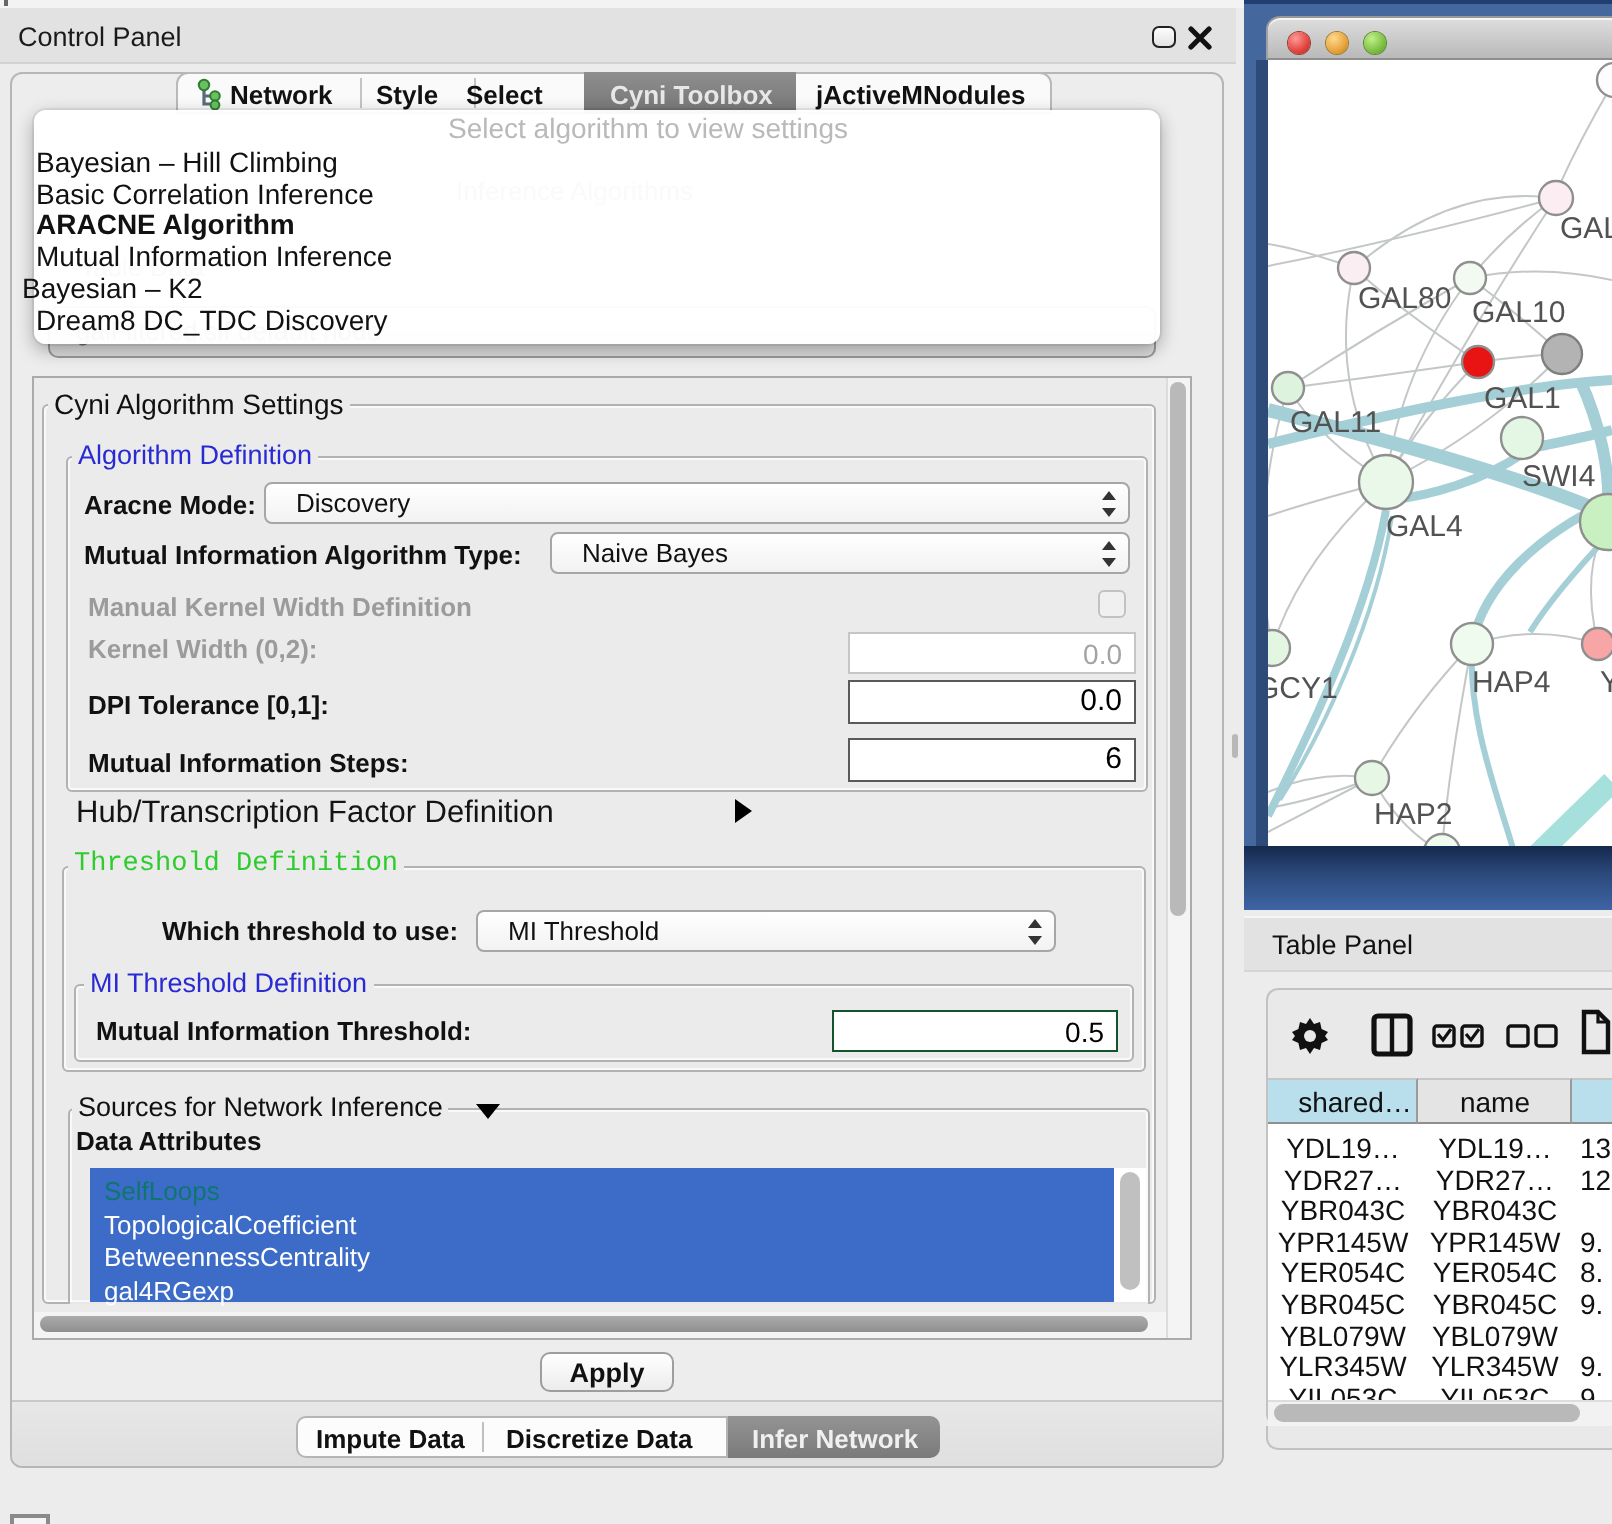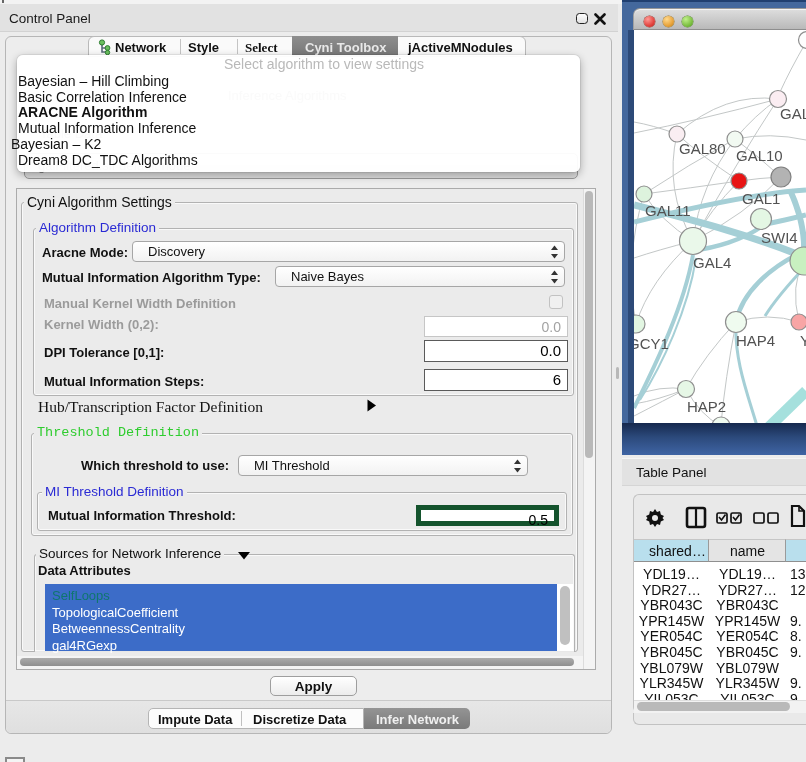--- a/index.html
+++ b/index.html
@@ -43,37 +43,37 @@
 <div class="abs" style="left:180px;top:39px;width:1px;height:15px;background:#c4c4c4;"></div>
 <div class="abs" style="left:237px;top:39px;width:1px;height:15px;background:#c4c4c4;"></div>
 <svg class="abs" style="left:98px;top:39px;" width="14" height="16" viewBox="0 0 14 16">
   <path d="M4 5 L4 13 L8 13 M4 9 L8 9" stroke="#5a6b7a" stroke-width="1.6" fill="none"></path>
   <circle cx="4" cy="3.5" r="2.6" fill="#6abf5e" stroke="#2e7d32" stroke-width="1"></circle>
   <circle cx="9.5" cy="9" r="2.4" fill="#6abf5e" stroke="#2e7d32" stroke-width="1"></circle>
   <circle cx="9.5" cy="13.5" r="2.2" fill="#6abf5e" stroke="#2e7d32" stroke-width="1"></circle>
 </svg>
 <div class="abs lbl b" style="left:115px;top:40px;">Network</div>
 <div class="abs lbl b" style="left:188px;top:40px;">Style</div>
-<div class="abs lbl b" style="left:245px;top:40px;font-family:Liberation Serif, serif;">Select</div>
+<div class="abs lbl b" style="left:233px;top:40px;">Select</div>
 <div class="abs lbl b" style="left:305px;top:40px;color:#e8e8e8;">Cyni Toolbox</div>
 <div class="abs lbl b" style="left:408px;top:40px;">jActiveMNodules</div>
 
 <div class="abs lbl" style="left:228px;top:88px;color:#8a8a8a;">Inference Algorithms</div>
 <div class="abs lbl" style="left:40px;top:126px;color:#8a8a8a;">Table Data</div>
 <div class="abs" style="left:24px;top:153px;width:554px;height:26px;background:linear-gradient(#f7f7f7,#dcdcdc);border:1px solid #9a9a9a;border-radius:5px;"></div>
 <div class="abs lbl" style="left:38px;top:158px;color:#777;">galFiltered.sif default node</div>
 
 <div class="abs" style="left:17px;top:55px;width:563px;height:117px;background:rgba(255,255,255,0.955);border-radius:6px;box-shadow:0 3px 9px rgba(0,0,0,0.32), 0 0 0 1px rgba(0,0,0,0.06);"></div>
 <div class="abs" style="left:17px;top:56px;width:614px;text-align:center;font-size:14px;color:#b9b9b9;">Select algorithm to view settings</div>
 <div class="abs lbl" style="font-size:14px;left:18px;top:73px;">Bayesian – Hill Climbing</div>
 <div class="abs lbl" style="font-size:14px;left:18px;top:89px;">Basic Correlation Inference</div>
 <div class="abs lbl b" style="font-size:14px;left:18px;top:104px;">ARACNE Algorithm</div>
 <div class="abs lbl" style="font-size:14px;left:18px;top:120px;">Mutual Information Inference</div>
 <div class="abs lbl" style="font-size:14px;left:11px;top:136px;">Bayesian – K2</div>
-<div class="abs lbl" style="font-size:14px;left:18px;top:152px;">Dream8 DC_TDC Algorithms</div>
+<div class="abs lbl" style="font-size:14px;left:18px;top:152px;">Dream8 DC_TDC Discovery</div>
 
 <div class="abs" style="left:16px;top:188px;width:580px;height:482px;border:1px solid #ababab;background:#ebebeb;"></div>
 
 <div class="abs" style="left:583px;top:189px;width:12px;height:480px;background:#f4f4f4;border-left:1px solid #dcdcdc;"></div>
 <div class="abs" style="left:585px;top:191px;width:8px;height:267px;background:#b9b9b9;border-radius:4px;"></div>
 
 <div class="abs" style="left:17px;top:656px;width:566px;height:13px;background:#f4f4f4;"></div>
 <div class="abs" style="left:20px;top:658px;width:554px;height:8px;background:linear-gradient(#ababab,#8f8f8f);border-radius:4px;"></div>
 
 <div class="grp" style="left:21px;top:202px;width:557px;height:450px;"></div>
@@ -99,56 +99,56 @@
 
 <div class="abs lbl b gray" style="left:44px;top:317px;">Kernel Width (0,2):</div>
 <div class="inp" style="left:424px;top:316px;width:144px;border:1px solid #c6c6c6;color:#a3a3a3;">0.0</div>
 
 <div class="abs lbl b" style="left:44px;top:345px;">DPI Tolerance [0,1]:</div>
 <div class="inp" style="left:424px;top:340px;width:144px;height:22px;border:1.5px solid #5a5a5a;color:#000;font-size:15px;line-height:20px;">0.0</div>
 
 <div class="abs lbl b" style="left:44px;top:374px;">Mutual Information Steps:</div>
 <div class="inp" style="left:424px;top:369px;width:144px;height:22px;border:1.5px solid #5a5a5a;color:#000;font-size:15px;line-height:20px;">6</div>
 
-<div class="abs" style="left:38px;top:398px;font-size:15.5px;color:#141414;white-space:nowrap;font-family:Liberation Serif, serif;">Hub/Transcription Factor Definition</div>
+<div class="abs" style="left:38px;top:398px;font-size:15.5px;color:#141414;white-space:nowrap;">Hub/Transcription Factor Definition</div>
 <svg class="abs" style="left:365px;top:398px;" width="13" height="15" viewBox="0 0 13 15">
     <path d="M2.5 1.5 L11 7.5 L2.5 13.5 Z" fill="#000"></path>
   </svg>
 
 <div class="grp" style="left:31px;top:433px;width:542px;height:103px;"></div>
 <div class="gtitle" style="left:34px;top:426px;color:#2ecc2e;font-family:Liberation Mono, monospace;">Threshold Definition</div>
 
 <div class="abs lbl b" style="left:81px;top:458px;">Which threshold to use:</div>
 <div class="combo" style="left:238px;top:455px;width:290px;">MI Threshold<svg class="arr" viewBox="0 0 9 14">
       <path d="M4.5 0.5 L8 5 L1 5 Z" fill="#333"></path>
       <path d="M4.5 13.5 L8 9 L1 9 Z" fill="#333"></path>
     </svg></div>
 
 <div class="grp" style="left:37px;top:492px;width:530px;height:39px;"></div>
 <div class="gtitle" style="left:42px;top:485px;color:#2a2ad4;">MI Threshold Definition</div>
 
 <div class="abs lbl b" style="left:48px;top:508px;">Mutual Information Threshold:</div>
-<div class="inp" style="left:416px;top:505px;width:143px;border:5px solid #14532d;color:#000;">0.5</div>
+<div class="inp" style="left:416px;top:505px;width:143px;border:1px solid #14532d;color:#000;">0.5</div>
 
 <div class="grp" style="left:34px;top:554px;width:541px;height:98px;border-bottom:none;border-radius:3px 3px 0 0;"></div>
 <div class="gtitle" style="left:36px;top:547px;color:#111;">Sources for Network Inference</div>
 <svg class="abs" style="left:237px;top:550px;" width="14" height="11" viewBox="0 0 14 11">
     <path d="M1 2 L13 2 L7 9.5 Z" fill="#000"></path>
   </svg>
 
 <div class="abs lbl b" style="left:38px;top:563px;">Data Attributes</div>
 <div class="abs" style="left:45px;top:584px;width:528px;height:67px;background:#fff;"></div>
 <div class="abs" style="left:45px;top:584px;width:512px;height:67px;background:#3c6cc8;"></div>
 <div class="abs" style="left:52px;top:588px;font-size:13px;color:#0f766e;">SelfLoops</div>
 <div class="abs" style="left:52px;top:605px;font-size:13px;color:#fff;">TopologicalCoefficient</div>
 <div class="abs" style="left:52px;top:621px;font-size:13px;color:#fff;">BetweennessCentrality</div>
 <div class="abs" style="left:52px;top:638px;font-size:13px;color:#fff;">gal4RGexp</div>
 <div class="abs" style="left:560px;top:586px;width:10px;height:59px;background:#c0c0c0;border-radius:5px;"></div>
 
-<div class="abs" style="left:270px;top:676px;width:87px;height:20px;background:linear-gradient(#ffffff,#ececec);border:1px solid #9e9e9e;border-radius:5px;text-align:center;font-size:13.5px;font-weight:bold;color:#111;line-height:19px;">Apply</div>
+<div class="abs" style="left:270px;top:676px;width:67px;height:20px;background:linear-gradient(#ffffff,#ececec);border:1px solid #9e9e9e;border-radius:5px;text-align:center;font-size:13.5px;font-weight:bold;color:#111;line-height:19px;">Apply</div>
 
 <div class="abs" style="left:6px;top:700px;width:605px;height:33px;background:linear-gradient(#e7e7e7,#dfdfdf);border-top:1px solid #c9c9c9;border-radius:0 0 6px 6px;"></div>
 
 <div class="abs" style="left:148px;top:708px;width:216px;height:21px;background:#fcfcfc;border:1px solid #b5b5b5;border-radius:5px 0 0 5px;"></div>
 <div class="abs" style="left:364px;top:708px;width:106px;height:21px;background:linear-gradient(#949494,#7a7a7a);border-radius:0 5px 5px 0;"></div>
 <div class="abs" style="left:241px;top:711px;width:1px;height:15px;background:#c0c0c0;"></div>
 <div class="abs lbl b" style="left:158px;top:712px;">Impute Data</div>
 <div class="abs lbl b" style="left:253px;top:712px;">Discretize Data</div>
 <div class="abs lbl b" style="left:376px;top:712px;color:#f0f0f0;">Infer Network</div>
 

